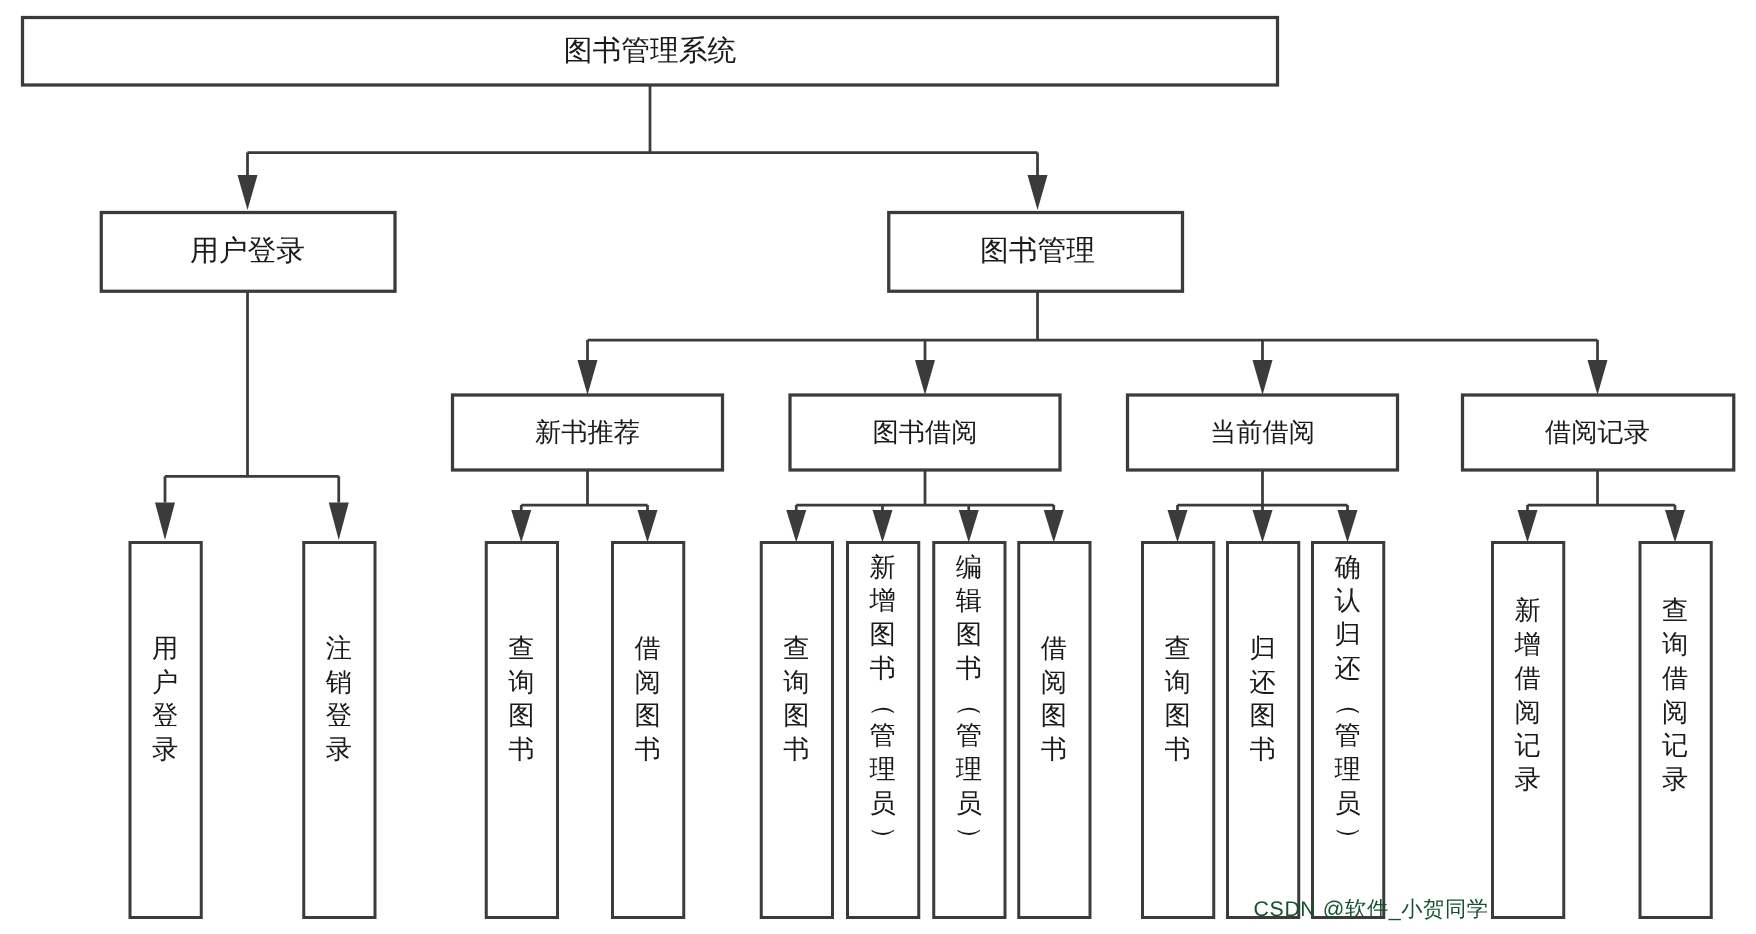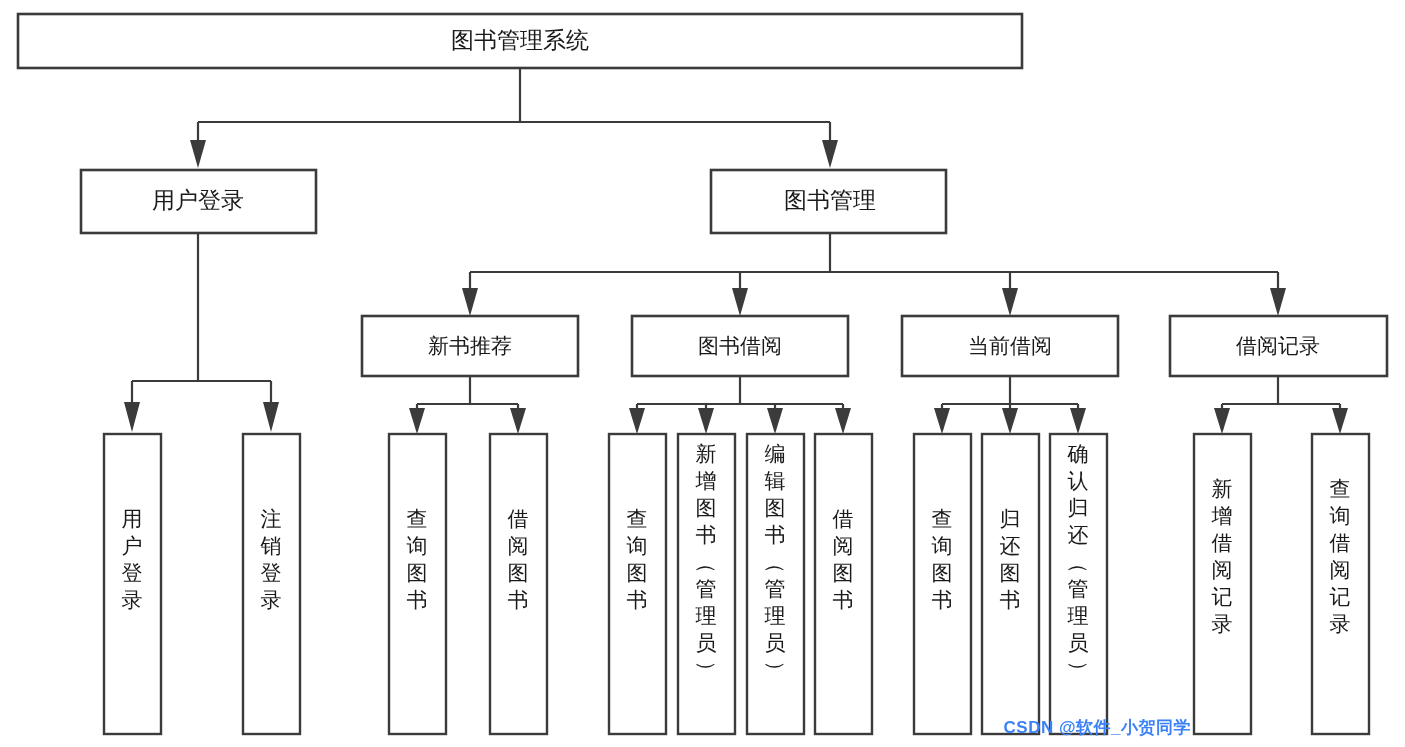--- a/index.html
+++ b/index.html
@@ -61,25 +61,24 @@
     font-size: 21px;
     text-anchor: middle;
     dominant-baseline: middle;
   }
   .watermark {
     position: absolute;
     right: 14px;
     bottom: 8px;
     font-family: "Liberation Sans", "DejaVu Sans", sans-serif;
     font-size: 17px;
-    color: #3b82f6;
+    color: #14532d;
     letter-spacing: 0.5px;
     white-space: nowrap;
     pointer-events: none;
-    font-weight: bold;
   }
 </style>
 </head>
 <body>
 
 <div id="diagram-root">
   <svg id="flow" viewBox="0 0 1405 747" xmlns="http://www.w3.org/2000/svg">
 
     <g>
 

